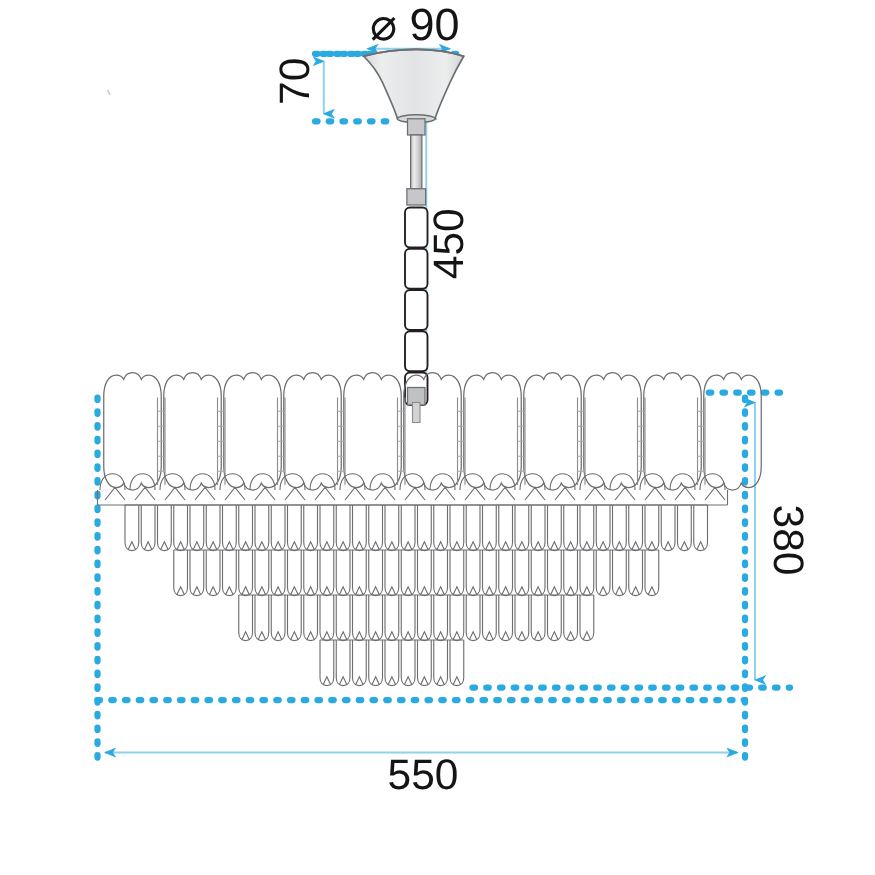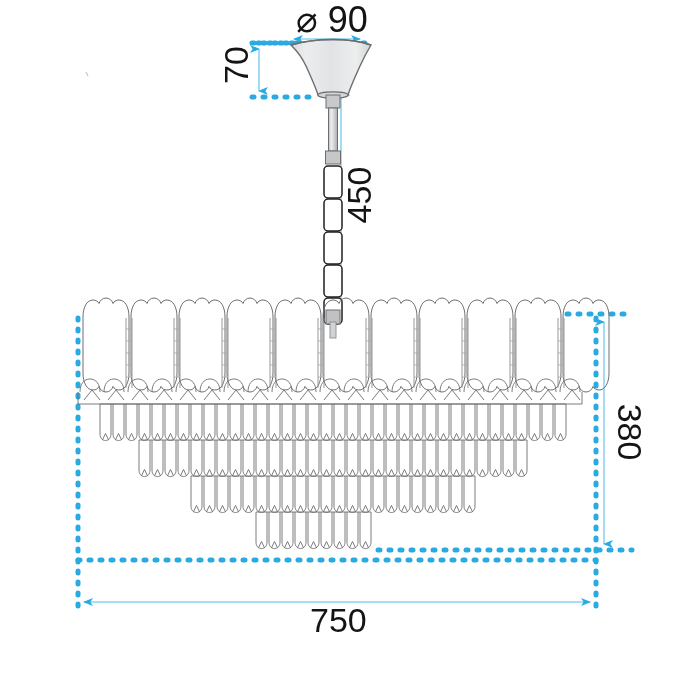--- a/index.html
+++ b/index.html
@@ -584,15 +584,15 @@
   </svg>
 
   <div class="dim-label" id="lbl-dia">⌀ 90</div>
 
   <div class="dim-label rot-ccw" id="lbl-70">70</div>
 
   <div class="dim-label rot-ccw" id="lbl-450">450</div>
 
   <div class="dim-label rot-cw" id="lbl-380">380</div>
 
-  <div class="dim-label" id="lbl-550">750</div>
+  <div class="dim-label" id="lbl-550">550</div>
 
 </div>
 
 </body></html>

